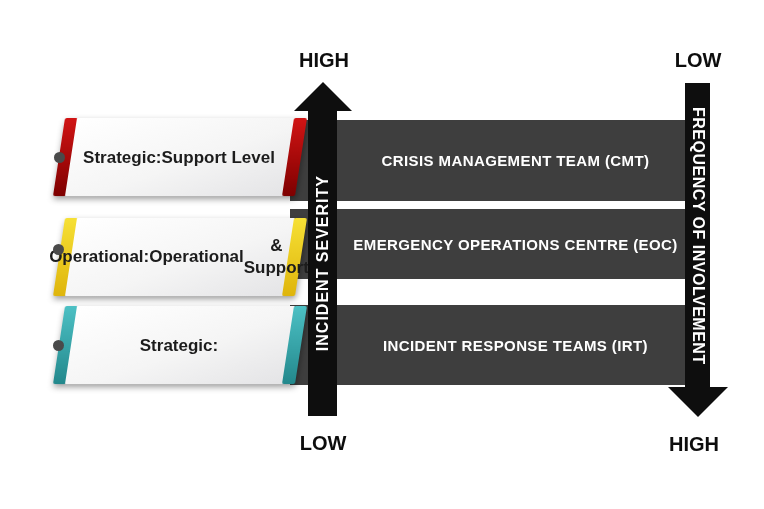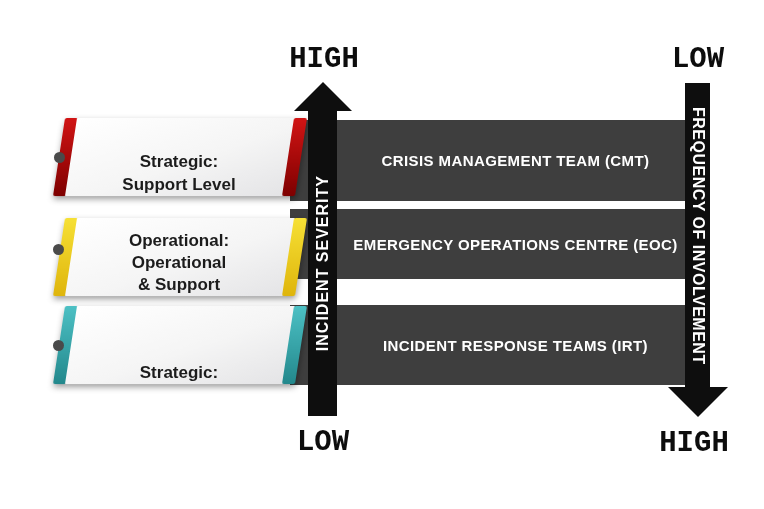--- a/index.html
+++ b/index.html
@@ -27,21 +27,21 @@
   .stripe{position:absolute;top:0;bottom:0;width:13px;border-radius:2px;
     background:linear-gradient(180deg,var(--c1) 0%,var(--c2) 100%);}
   .stripe.left{left:0;}
   .stripe.right{right:0;}
   .tag-body{
     position:absolute;left:12px;right:12px;top:0;bottom:0;border-radius:1px;
     background:linear-gradient(160deg,#ffffff 0%,#f5f5f5 55%,#e4e4e6 100%);
   }
   .tag-text{
     position:absolute;left:-7px;top:0;width:100%;height:100%;
-    display:flex;flex-direction:column;align-items:center;justify-content:flex-end;
+    display:flex;align-items:center;justify-content:center;
     font-weight:bold;font-size:17px;line-height:23px;color:#1c1c1c;text-align:center;
   }
   
   .dot{position:absolute;width:11px;height:11px;border-radius:50%;
     background:var(--dot);z-index:4;}
   
   .shaft{position:absolute;background:var(--arrow);z-index:3;
     display:flex;align-items:center;justify-content:center;}
   .head{position:absolute;width:0;height:0;z-index:3;}
   .head-up{left:294px;top:82px;
@@ -52,22 +52,22 @@
   .head-down{left:668px;top:387px;
     border-left:30px solid transparent;border-right:30px solid transparent;
     border-top:30px solid var(--arrow);}
   .v-text{color:#ffffff;font-weight:bold;white-space:nowrap;}
   .v-text.up{writing-mode:vertical-rl;transform:rotate(180deg);
     font-size:16px;letter-spacing:1px;}
   .v-text.down{writing-mode:vertical-rl;font-size:16px;letter-spacing:.5px;}
   
   .endlabel{
     position:absolute;width:160px;text-align:center;color:#0d0d0d;
-    font-family:Liberation Mono, monospace;
-    font-weight:bold;font-size:29px;line-height:30px;letter-spacing:0;z-index:3;
+    font-family:Liberation Sans, sans-serif;
+    font-weight:bold;font-size:20px;line-height:30px;letter-spacing:0;z-index:3;
   }
   .lbl-high-left{left:244px;top:45px;}
   .lbl-low-left{left:243px;top:428px;}
   .lbl-low-right{left:618px;top:45px;}
   .lbl-high-right{left:614px;top:429px;}
 </style>
 </head>
 <body>
 
 <div class="stage" style="--barbg: #3e3e3e; --bartext: #ffffff; --arrow: #0e0e0e; --dot: #4a4a4a;">

